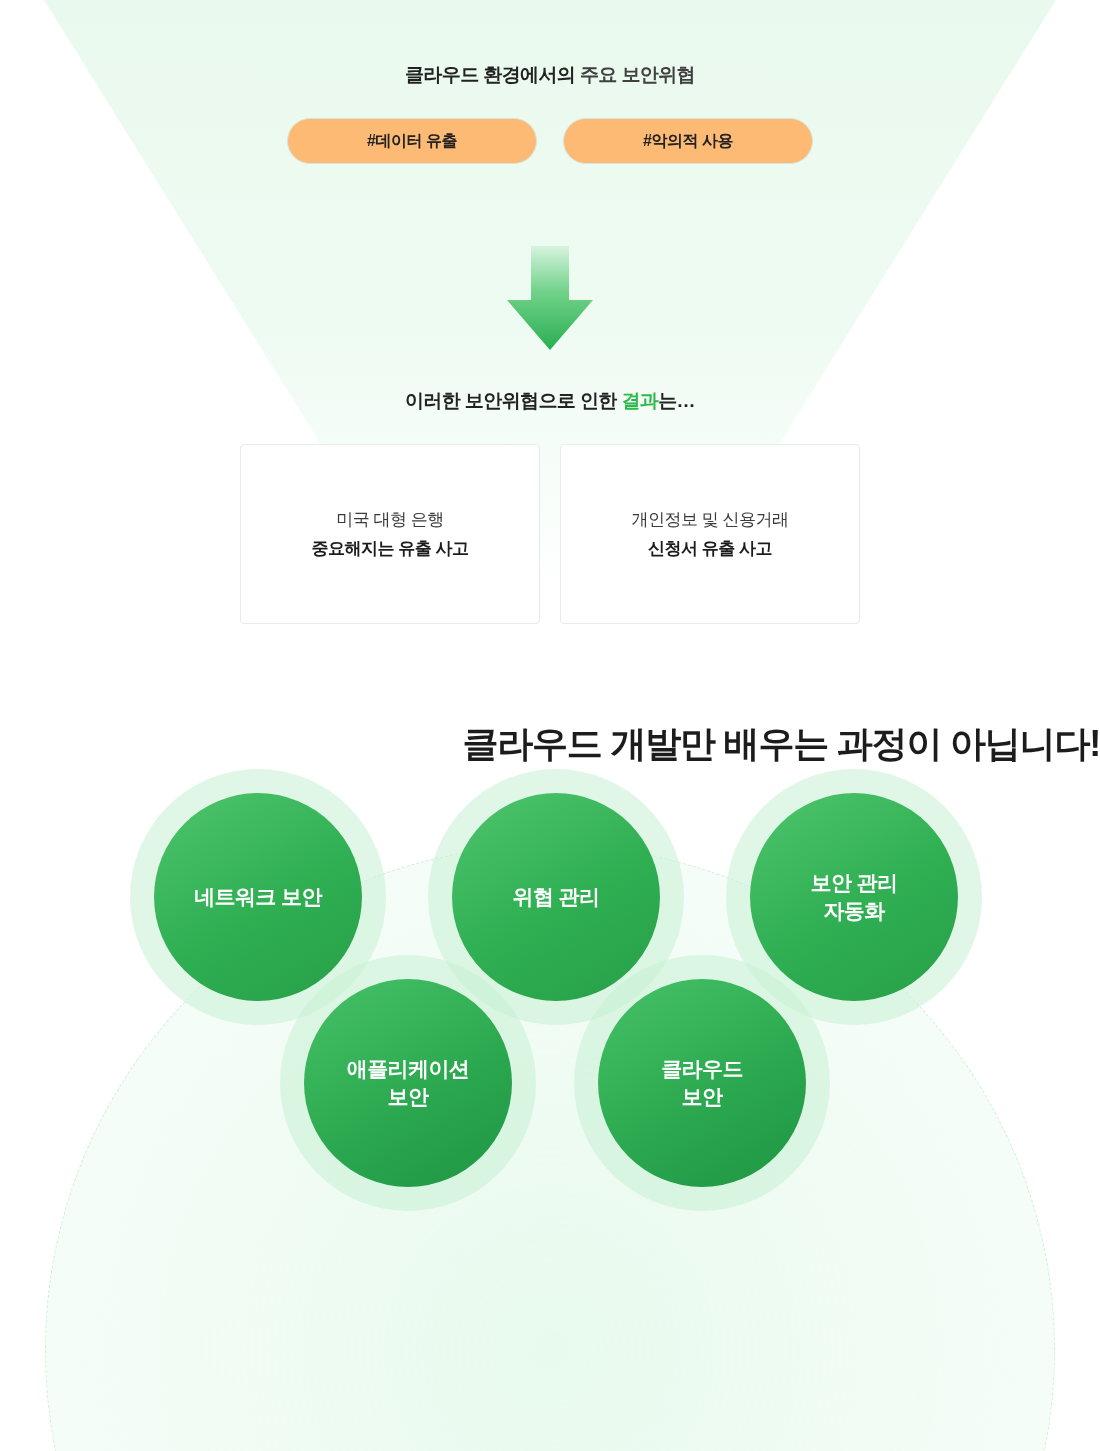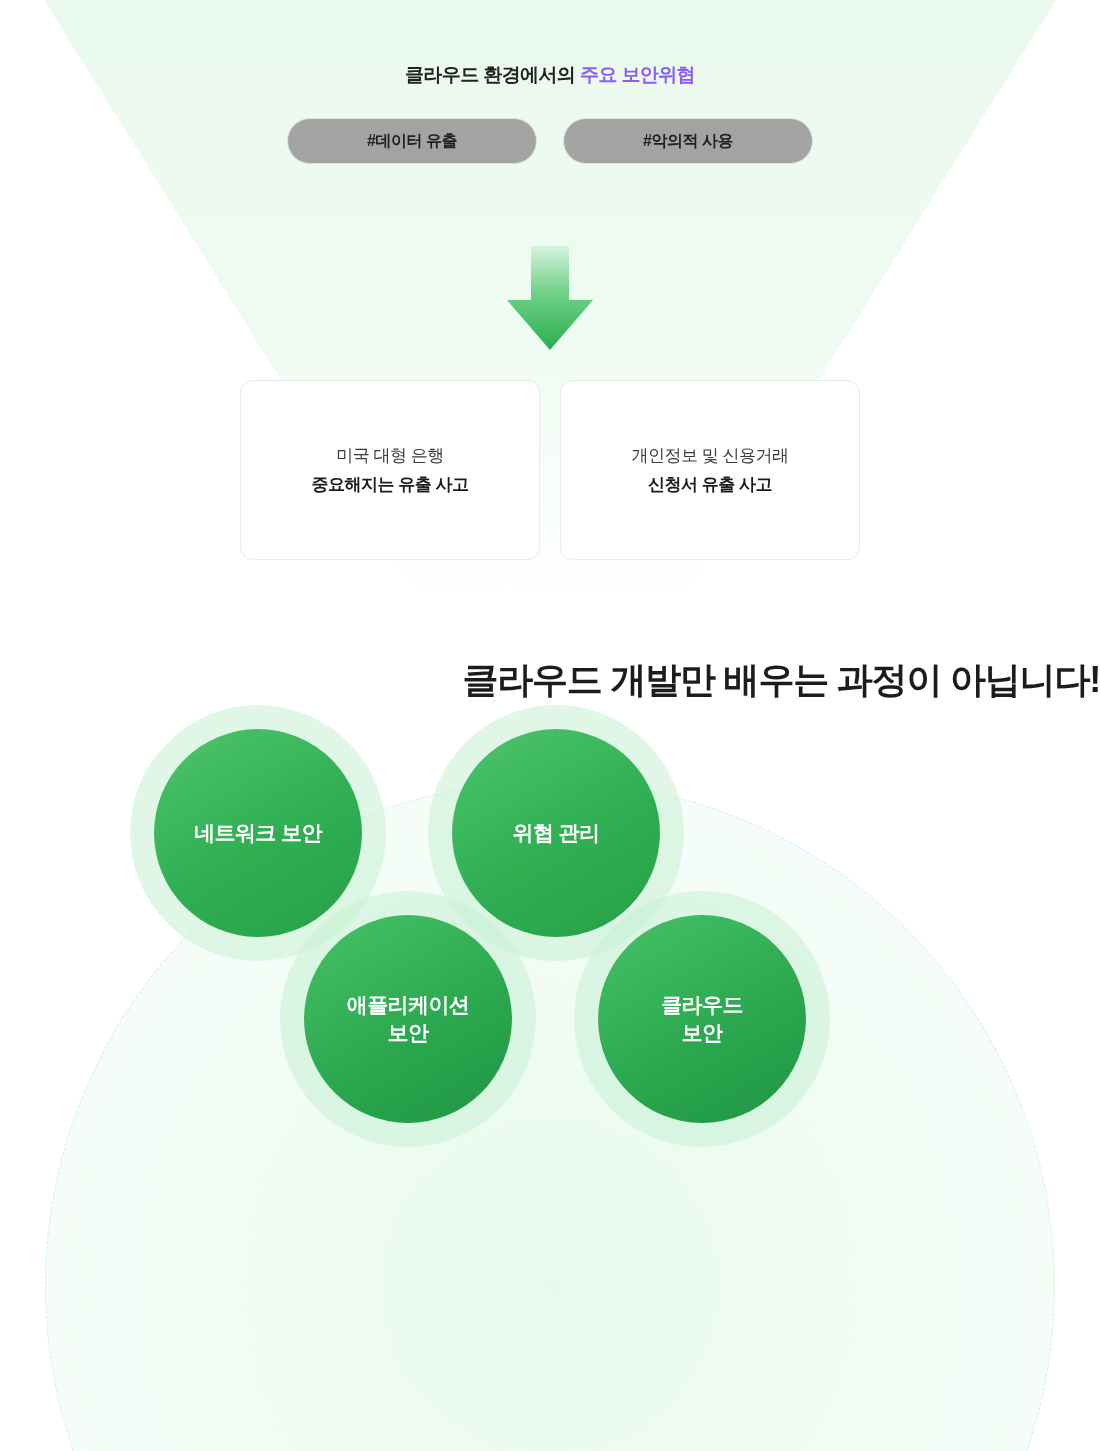--- a/index.html
+++ b/index.html
@@ -45,35 +45,35 @@
   .headline .accent { color: #2db84c; }
 
   .subhead {
     text-align: center;
     margin-top: 62px;
     font-size: 19px;
     font-weight: bold;
     color: #222222;
     letter-spacing: -0.6px;
   }
-  .subhead .accent { color: #8b5cf6; }
+  .subhead .accent { color: #404040; }
 
   
   .tags {
     display: flex;
     justify-content: center;
     gap: 26px;
     margin-top: 30px;
   }
   .tag {
     width: 250px;
     height: 46px;
     border: 1px solid #d9e5dc;
     border-radius: 23px;
-    background: #a3a3a3;
+    background: #fdba74;
     display: flex;
     align-items: center;
     justify-content: center;
     font-size: 16px;
     font-weight: bold;
     color: #222222;
     letter-spacing: -0.5px;
   }
 
   
@@ -102,21 +102,21 @@
   .cards {
     display: flex;
     justify-content: center;
     gap: 20px;
     margin-top: 30px;
   }
   .card {
     width: 300px;
     height: 180px;
     border: 1px solid #e6ece8;
-    border-radius: 13px;
+    border-radius: 4px;
     background: #ffffff;
     display: flex;
     flex-direction: column;
     align-items: center;
     justify-content: center;
     gap: 6px;
     text-align: center;
     letter-spacing: -0.5px;
   }
   .card .l1 { font-size: 17px; color: #3a3a3a; }
@@ -200,36 +200,40 @@
           <linearGradient id="arrowGrad" x1="0" y1="0" x2="0" y2="1">
             <stop offset="0%" stop-color="#d6f3de"></stop>
             <stop offset="45%" stop-color="#6fd188"></stop>
             <stop offset="100%" stop-color="#2bae51"></stop>
           </linearGradient>
         </defs>
         <path d="M24 0 H62 V54 H86 L43 104 L0 54 H24 Z" fill="url(#arrowGrad)"></path>
       </svg>
     </div>
 
+    <div class="resultline">
+      <span>이러한 보안위협으로 인한 </span><span class="accent">결과</span><span>는…</span>
+    </div>
 
     <div class="cards">
       <div class="card">
         <div class="l1">미국 대형 은행</div>
         <div class="l2">중요해지는 유출 사고</div>
       </div>
       <div class="card">
         <div class="l1">개인정보 및 신용거래</div>
         <div class="l2">신청서 유출 사고</div>
       </div>
     </div>
 
     <h2 class="headline2">클라우드 개발만 배우는 과정이 아닙니다!</h2>
 
     <div class="bubbles">
       <div class="dome"></div>
       <div class="bubble b1">네트워크 보안</div>
       <div class="bubble b2">위협 관리</div>
+      <div class="bubble b3">보안 관리<br>자동화</div>
       <div class="bubble b4">애플리케이션<br>보안</div>
       <div class="bubble b5">클라우드<br>보안</div>
     </div>
 
   </div>
 </div>
 
 </body></html>

